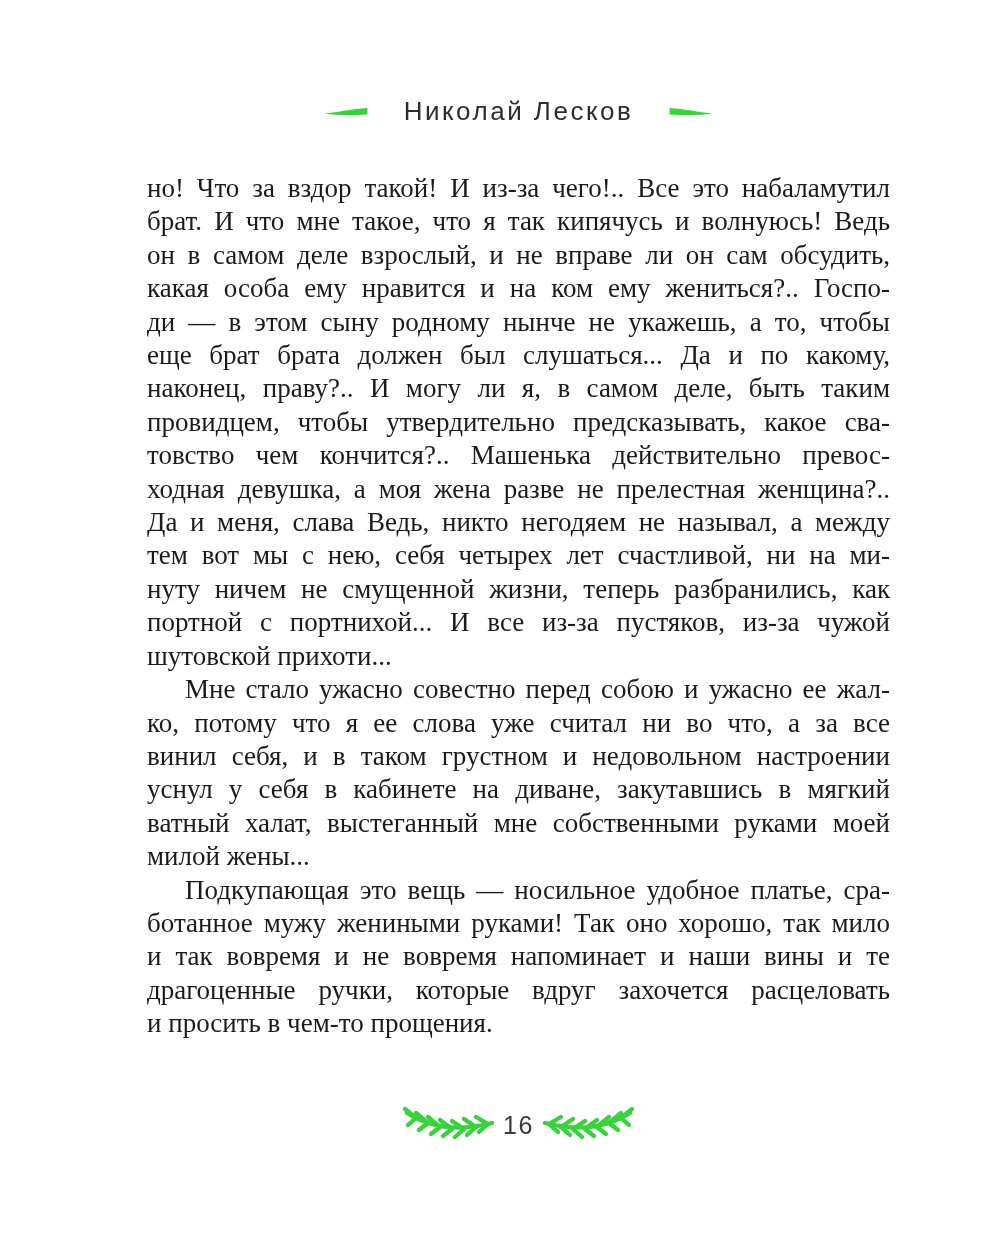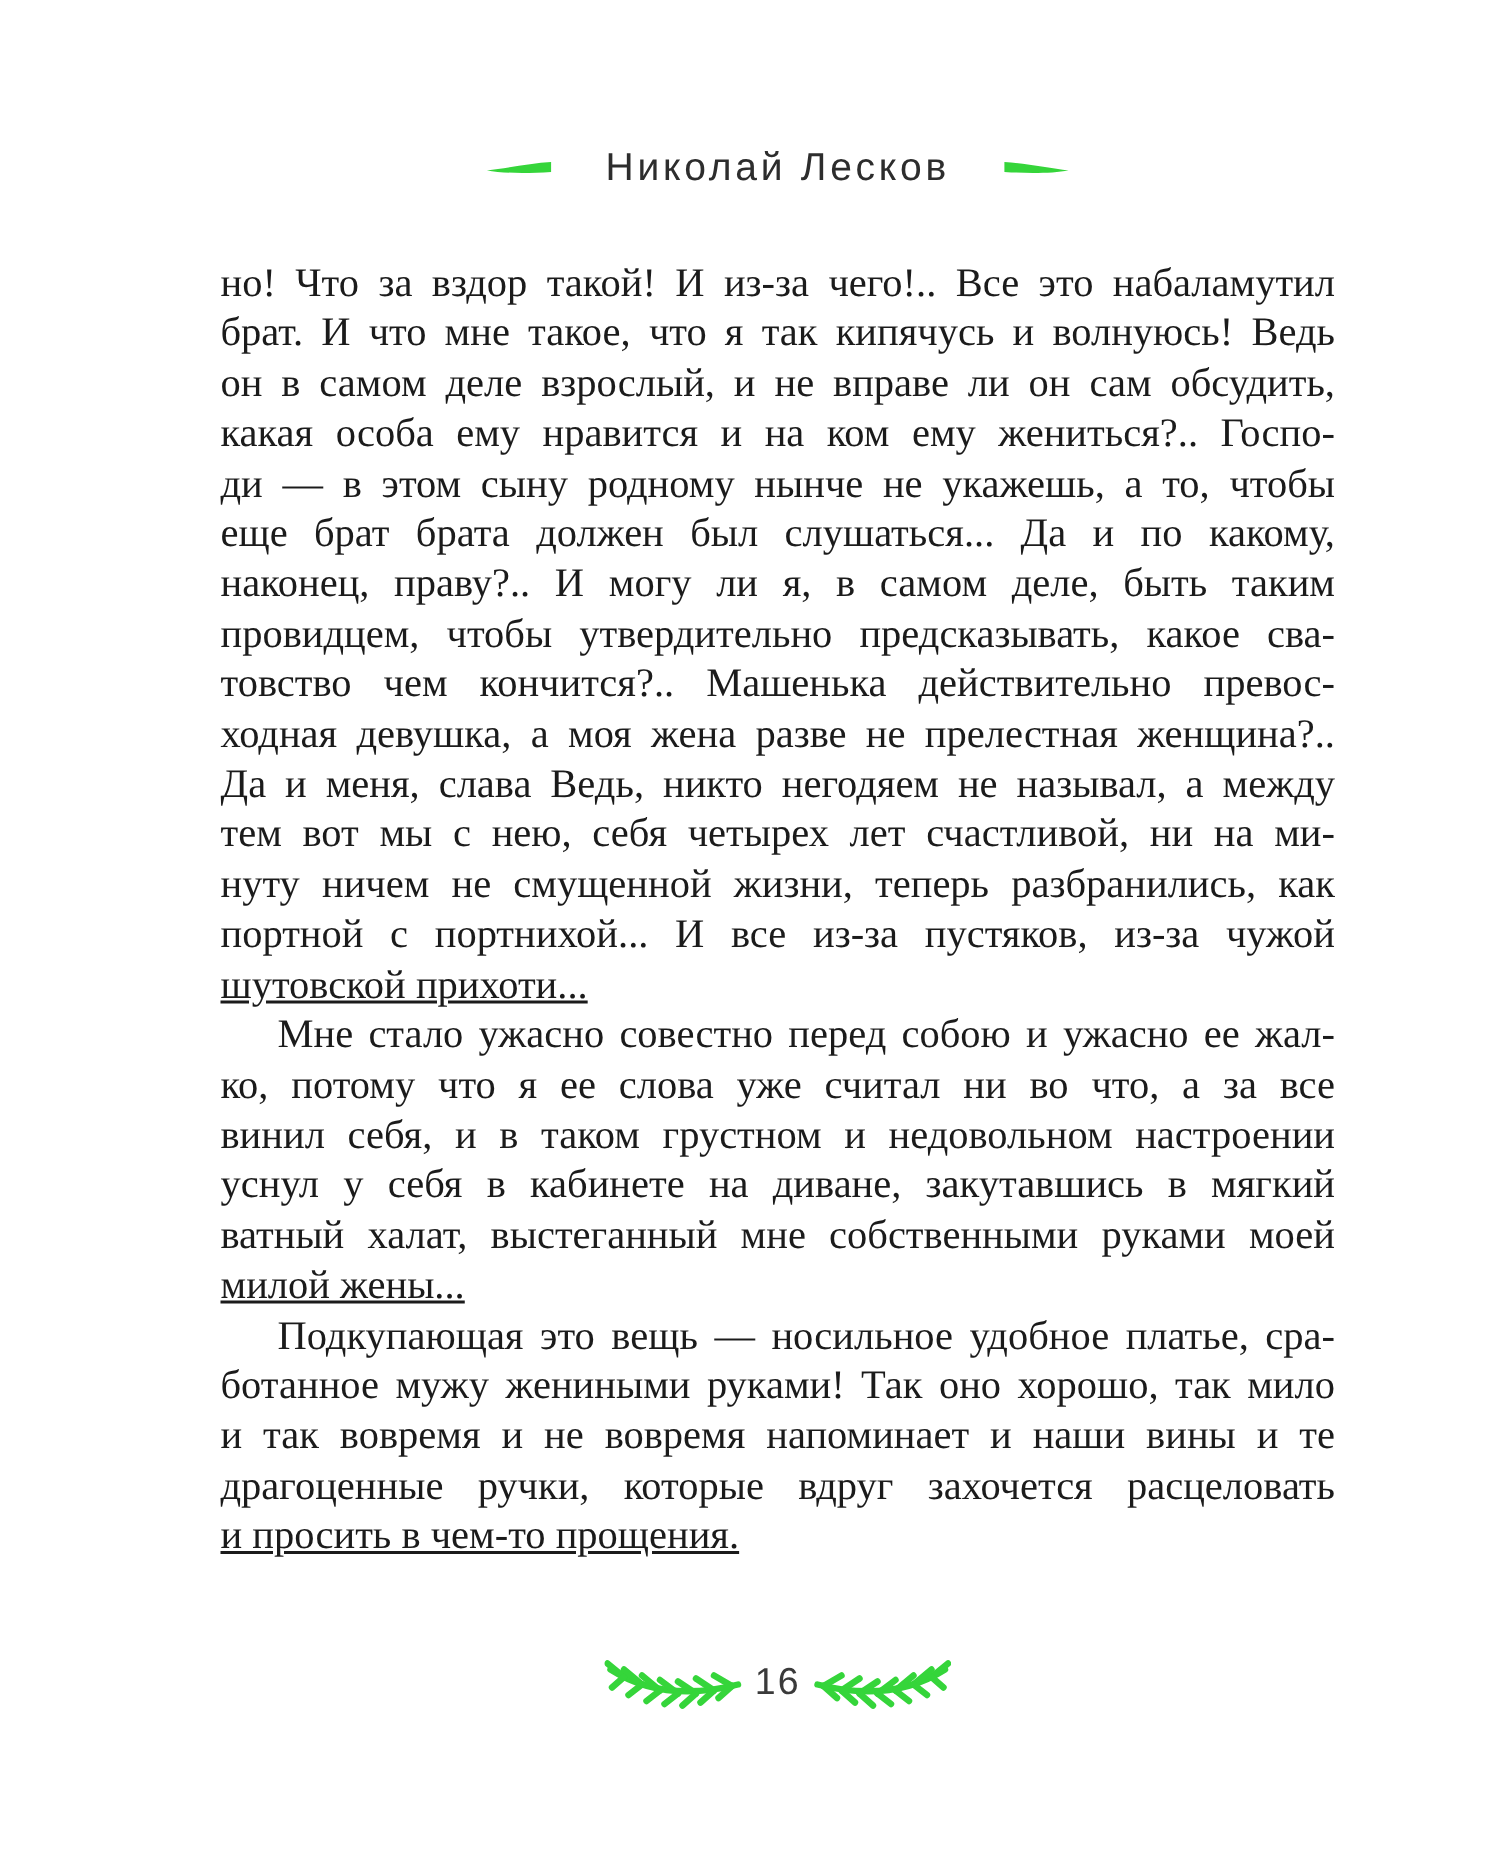--- a/index.html
+++ b/index.html
@@ -48,31 +48,30 @@
   }
   .para{margin:0;}
   .line{
     text-align:justify;
     text-align-last:justify;
     width:100%;
   }
   .line.final{
     text-align:left;
     text-align-last:left;
-    text-decoration:underline;
   }
   .para.indent .line:first-child{
     padding-left:38px;
     box-sizing:border-box;
   }
   
   .footer{
     position:absolute;
     top:1102px;left:0;width:100%;
-    display:flex;align-items:center;justify-content:center;
+    display:flex;align-items:flex-end;justify-content:center;
     gap:8px;
   }
   .page-number{
     font-family:"Liberation Sans","DejaVu Sans",sans-serif;
     font-size:25px;
     letter-spacing:1.5px;
     color:#3a3a3a;
   }
   .fern{display:block;flex:0 0 auto;}
   .fern.right{transform:scaleX(-1);}

